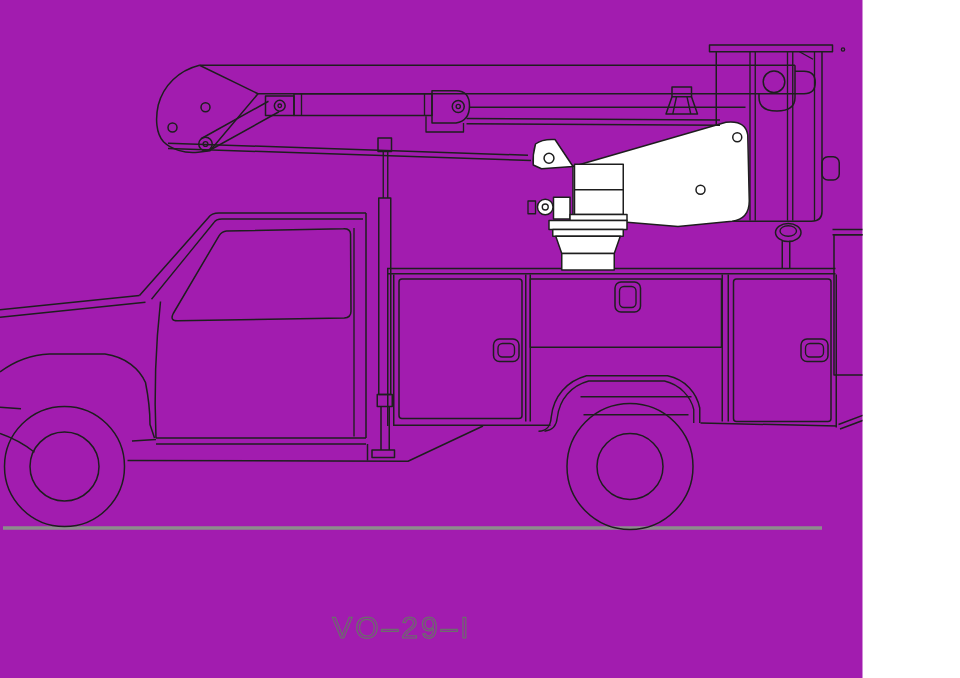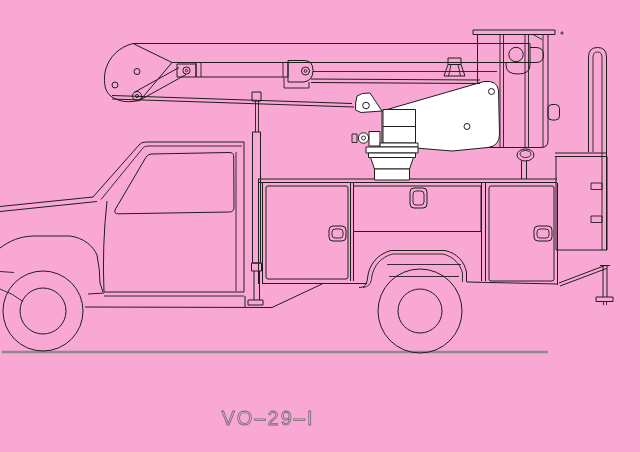--- a/index.html
+++ b/index.html
@@ -1,16 +1,16 @@
 <!DOCTYPE html>
 <html><head>
 <meta charset="utf-8">
 <style>
   html,body{margin:0;padding:0;background:#fff;}
-  .stage{position:relative;width:640px;height:452px;background:#f9a8d4;overflow:hidden;
+  .stage{position:relative;width:575px;height:452px;background:#a21caf;overflow:hidden;
          font-family:"Liberation Sans",sans-serif;}
   .stage svg{position:absolute;left:0;top:0;}
   .ln{fill:none;stroke:#1e1e1e;stroke-width:1;stroke-linecap:butt;stroke-linejoin:round;}
   .fw{fill:#ffffff;stroke:#1e1e1e;stroke-width:1;stroke-linejoin:round;}
   .thin{stroke-width:0.9;}
   .ground{stroke:#8c8c8c;stroke-width:2.4;fill:none;}
   .cadtext{fill:none;stroke:#6d6d6d;stroke-width:0.8;letter-spacing:2px;
            font-family:"Liberation Sans",sans-serif;font-size:20px;font-weight:400;}
 </style>
 </head>

